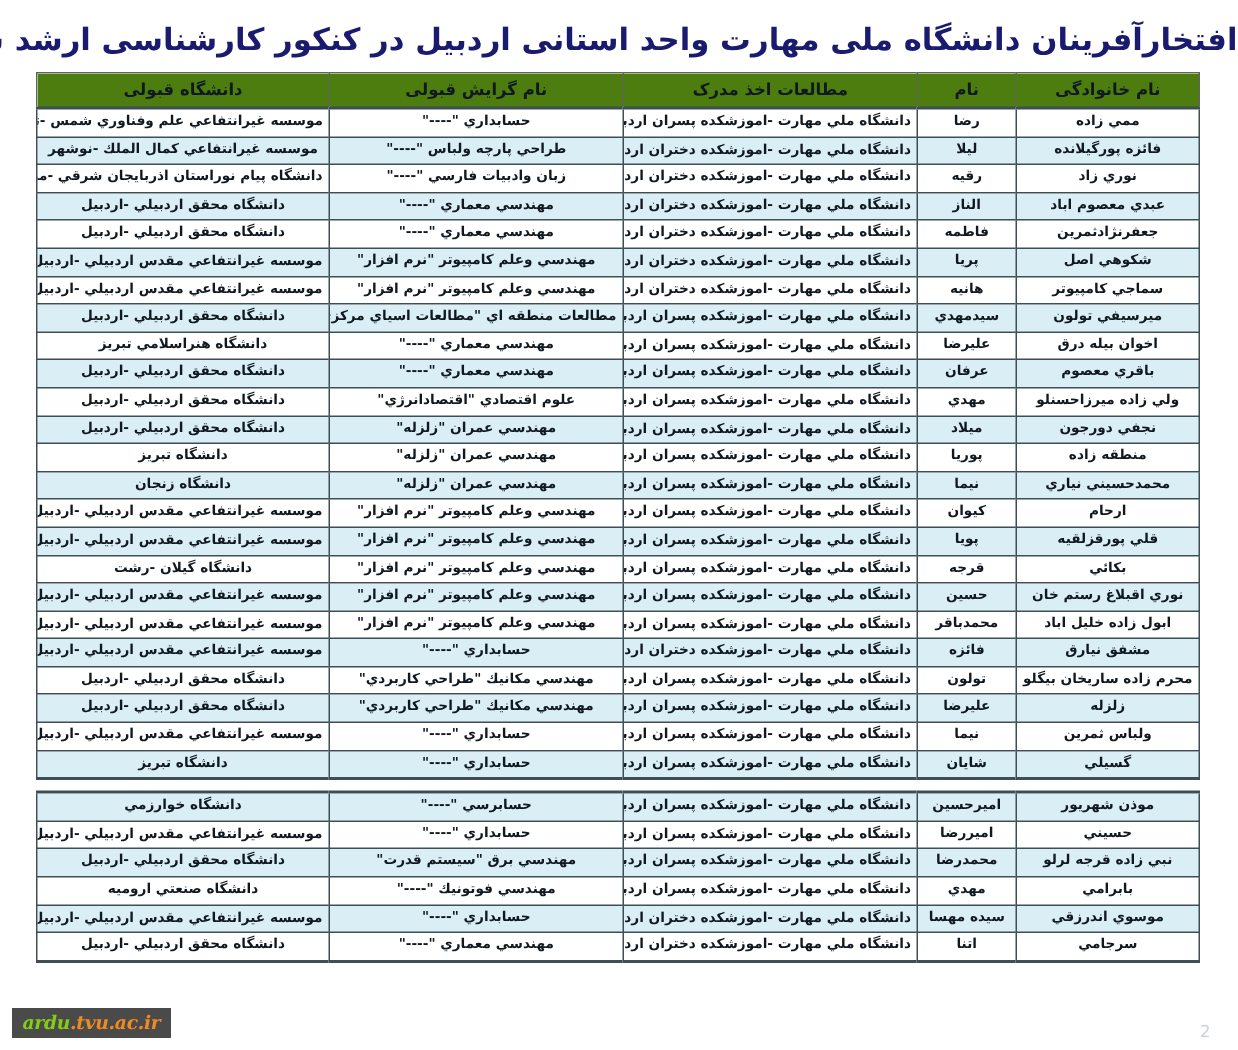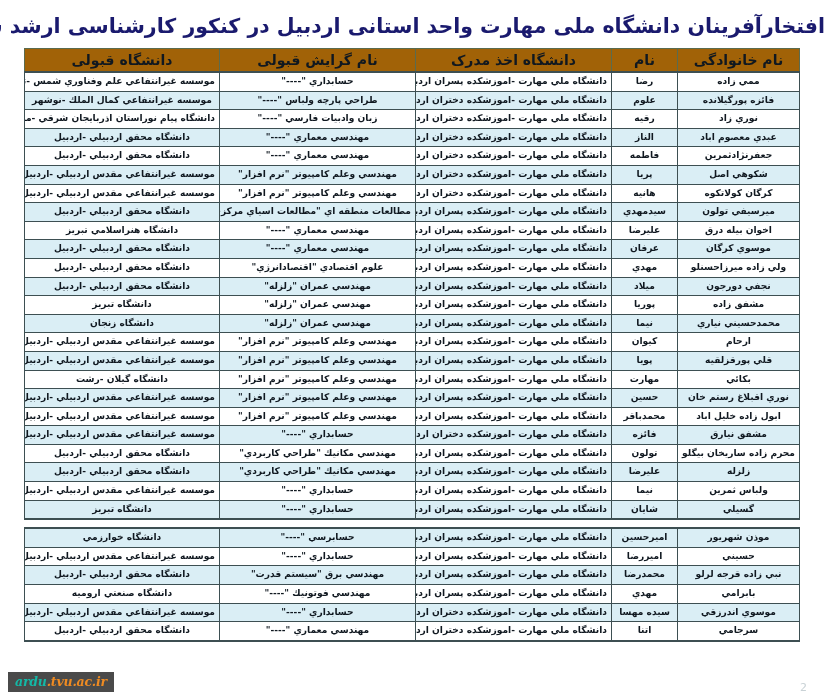--- a/index.html
+++ b/index.html
@@ -69,24 +69,24 @@
     text-align: center;
     vertical-align: middle;
     white-space: nowrap;
     overflow: hidden;
     color: #101820;
     font-weight: bold;
     box-sizing: border-box;
     direction: rtl;
   }
   table.grid thead th {
-    background: #a16207;
+    background: #4d7c0f;
     height: 22px;
     line-height: 22px;
-    font-size: 14px;
+    font-size: 11px;
     border-color: #5a6b4f;
   }
   table.grid tbody tr.alt td {
     background: #daeef5;
   }
   table.grid tbody tr.plain td {
     background: #ffffff;
   }
   
   table.grid tbody tr.spacer td {
@@ -110,21 +110,21 @@
   .site-badge {
     display: inline-block;
     background: #4a4a4a;
     padding: 2px 7px 3px 7px;
     font-style: italic;
     font-weight: bold;
     font-size: 12.5px;
     letter-spacing: -0.2px;
     font-family: "DejaVu Serif", "Liberation Serif", serif;
   }
-  .site-badge .b-white { color: #14b8a6; }
+  .site-badge .b-white { color: #84cc16; }
   .site-badge .b-orange { color: #ef8b22; text-align: right; }
 
   .page-number {
     position: absolute;
     right: 18px;
     bottom: 6px;
     font-size: 11px;
     color: #c9d2d6;
     direction: ltr;
     font-family: "DejaVu Sans", "Liberation Sans", sans-serif;
@@ -145,36 +145,36 @@
         <col class="c-family">
         <col class="c-name">
         <col class="c-origin">
         <col class="c-field">
         <col class="c-univ">
       </colgroup>
       <thead>
         <tr>
           <th>نام خانوادگی</th>
           <th>نام</th>
-          <th>دانشگاه اخذ مدرک</th>
+          <th>مطالعات اخذ مدرک</th>
           <th>نام گرایش قبولی</th>
           <th>دانشگاه قبولی</th>
         </tr>
       </thead>
       <tbody id="table-body">
           <tr class="plain block-top">
             <td>ممي زاده</td>
             <td>رضا</td>
             <td>دانشگاه ملي مهارت -اموزشکده پسران اردبيل /رازي</td>
             <td>حسابداري "----"</td>
             <td>موسسه غيرانتفاعي علم وفناوري شمس -تبريز</td>
           </tr>
           <tr class="alt">
             <td>فائزه پورگيلانده</td>
-            <td>علوم</td>
+            <td>ليلا</td>
             <td>دانشگاه ملي مهارت -اموزشکده دختران اردبيل</td>
             <td>طراحي پارچه ولباس "----"</td>
             <td>موسسه غيرانتفاعي كمال الملك -نوشهر</td>
           </tr>
           <tr class="plain">
             <td>نوري زاد</td>
             <td>رقيه</td>
             <td>دانشگاه ملي مهارت -اموزشکده دختران اردبيل</td>
             <td>زبان وادبيات فارسي "----"</td>
             <td>دانشگاه پيام نوراستان اذربايجان شرقي -مرکزتبريز</td>
@@ -194,63 +194,63 @@
             <td>دانشگاه محقق اردبيلي -اردبيل</td>
           </tr>
           <tr class="alt">
             <td>شكوهي اصل</td>
             <td>پريا</td>
             <td>دانشگاه ملي مهارت -اموزشکده دختران اردبيل</td>
             <td>مهندسي وعلم كامپيوتر "نرم افزار"</td>
             <td>موسسه غيرانتفاعي مقدس اردبيلي -اردبيل</td>
           </tr>
           <tr class="plain">
-            <td>كرگان كولاتكوه</td>
+            <td>سماجي كامپيوتر</td>
             <td>هانيه</td>
             <td>دانشگاه ملي مهارت -اموزشکده دختران اردبيل</td>
             <td>مهندسي وعلم كامپيوتر "نرم افزار"</td>
             <td>موسسه غيرانتفاعي مقدس اردبيلي -اردبيل</td>
           </tr>
           <tr class="alt">
             <td>ميرسيفي تولون</td>
             <td>سيدمهدي</td>
             <td>دانشگاه ملي مهارت -اموزشکده پسران اردبيل /رازي</td>
             <td>مطالعات منطقه اي "مطالعات اسياي مرکزي وقفقاز"</td>
             <td>دانشگاه محقق اردبيلي -اردبيل</td>
           </tr>
           <tr class="plain">
             <td>اخوان بيله درق</td>
             <td>عليرضا</td>
             <td>دانشگاه ملي مهارت -اموزشکده پسران اردبيل /رازي</td>
             <td>مهندسي معماري "----"</td>
             <td>دانشگاه هنراسلامي تبريز</td>
           </tr>
           <tr class="alt">
-            <td>موسوي كرگان</td>
+            <td>باقري معصوم</td>
             <td>عرفان</td>
             <td>دانشگاه ملي مهارت -اموزشکده پسران اردبيل /رازي</td>
             <td>مهندسي معماري "----"</td>
             <td>دانشگاه محقق اردبيلي -اردبيل</td>
           </tr>
           <tr class="plain">
             <td>ولي زاده ميرزاحسنلو</td>
             <td>مهدي</td>
             <td>دانشگاه ملي مهارت -اموزشکده پسران اردبيل /رازي</td>
             <td>علوم اقتصادي "اقتصادانرژي"</td>
             <td>دانشگاه محقق اردبيلي -اردبيل</td>
           </tr>
           <tr class="alt">
             <td>نجفي دورجون</td>
             <td>ميلاد</td>
             <td>دانشگاه ملي مهارت -اموزشکده پسران اردبيل /رازي</td>
             <td>مهندسي عمران "زلزله"</td>
             <td>دانشگاه محقق اردبيلي -اردبيل</td>
           </tr>
           <tr class="plain">
-            <td>مشفق زاده</td>
+            <td>منطقه زاده</td>
             <td>پوريا</td>
             <td>دانشگاه ملي مهارت -اموزشکده پسران اردبيل /رازي</td>
             <td>مهندسي عمران "زلزله"</td>
             <td>دانشگاه تبريز</td>
           </tr>
           <tr class="alt">
             <td>محمدحسيني نياري</td>
             <td>نيما</td>
             <td>دانشگاه ملي مهارت -اموزشکده پسران اردبيل /رازي</td>
             <td>مهندسي عمران "زلزله"</td>
@@ -265,21 +265,21 @@
           </tr>
           <tr class="alt">
             <td>قلي پورقزلقيه</td>
             <td>پويا</td>
             <td>دانشگاه ملي مهارت -اموزشکده پسران اردبيل /رازي</td>
             <td>مهندسي وعلم كامپيوتر "نرم افزار"</td>
             <td>موسسه غيرانتفاعي مقدس اردبيلي -اردبيل</td>
           </tr>
           <tr class="plain">
             <td>بكائي</td>
-            <td>مهارت</td>
+            <td>قرجه</td>
             <td>دانشگاه ملي مهارت -اموزشکده پسران اردبيل /رازي</td>
             <td>مهندسي وعلم كامپيوتر "نرم افزار"</td>
             <td>دانشگاه گيلان -رشت</td>
           </tr>
           <tr class="alt">
             <td>نوري اقبلاغ رستم خان</td>
             <td>حسين</td>
             <td>دانشگاه ملي مهارت -اموزشکده پسران اردبيل /رازي</td>
             <td>مهندسي وعلم كامپيوتر "نرم افزار"</td>
             <td>موسسه غيرانتفاعي مقدس اردبيلي -اردبيل</td>

